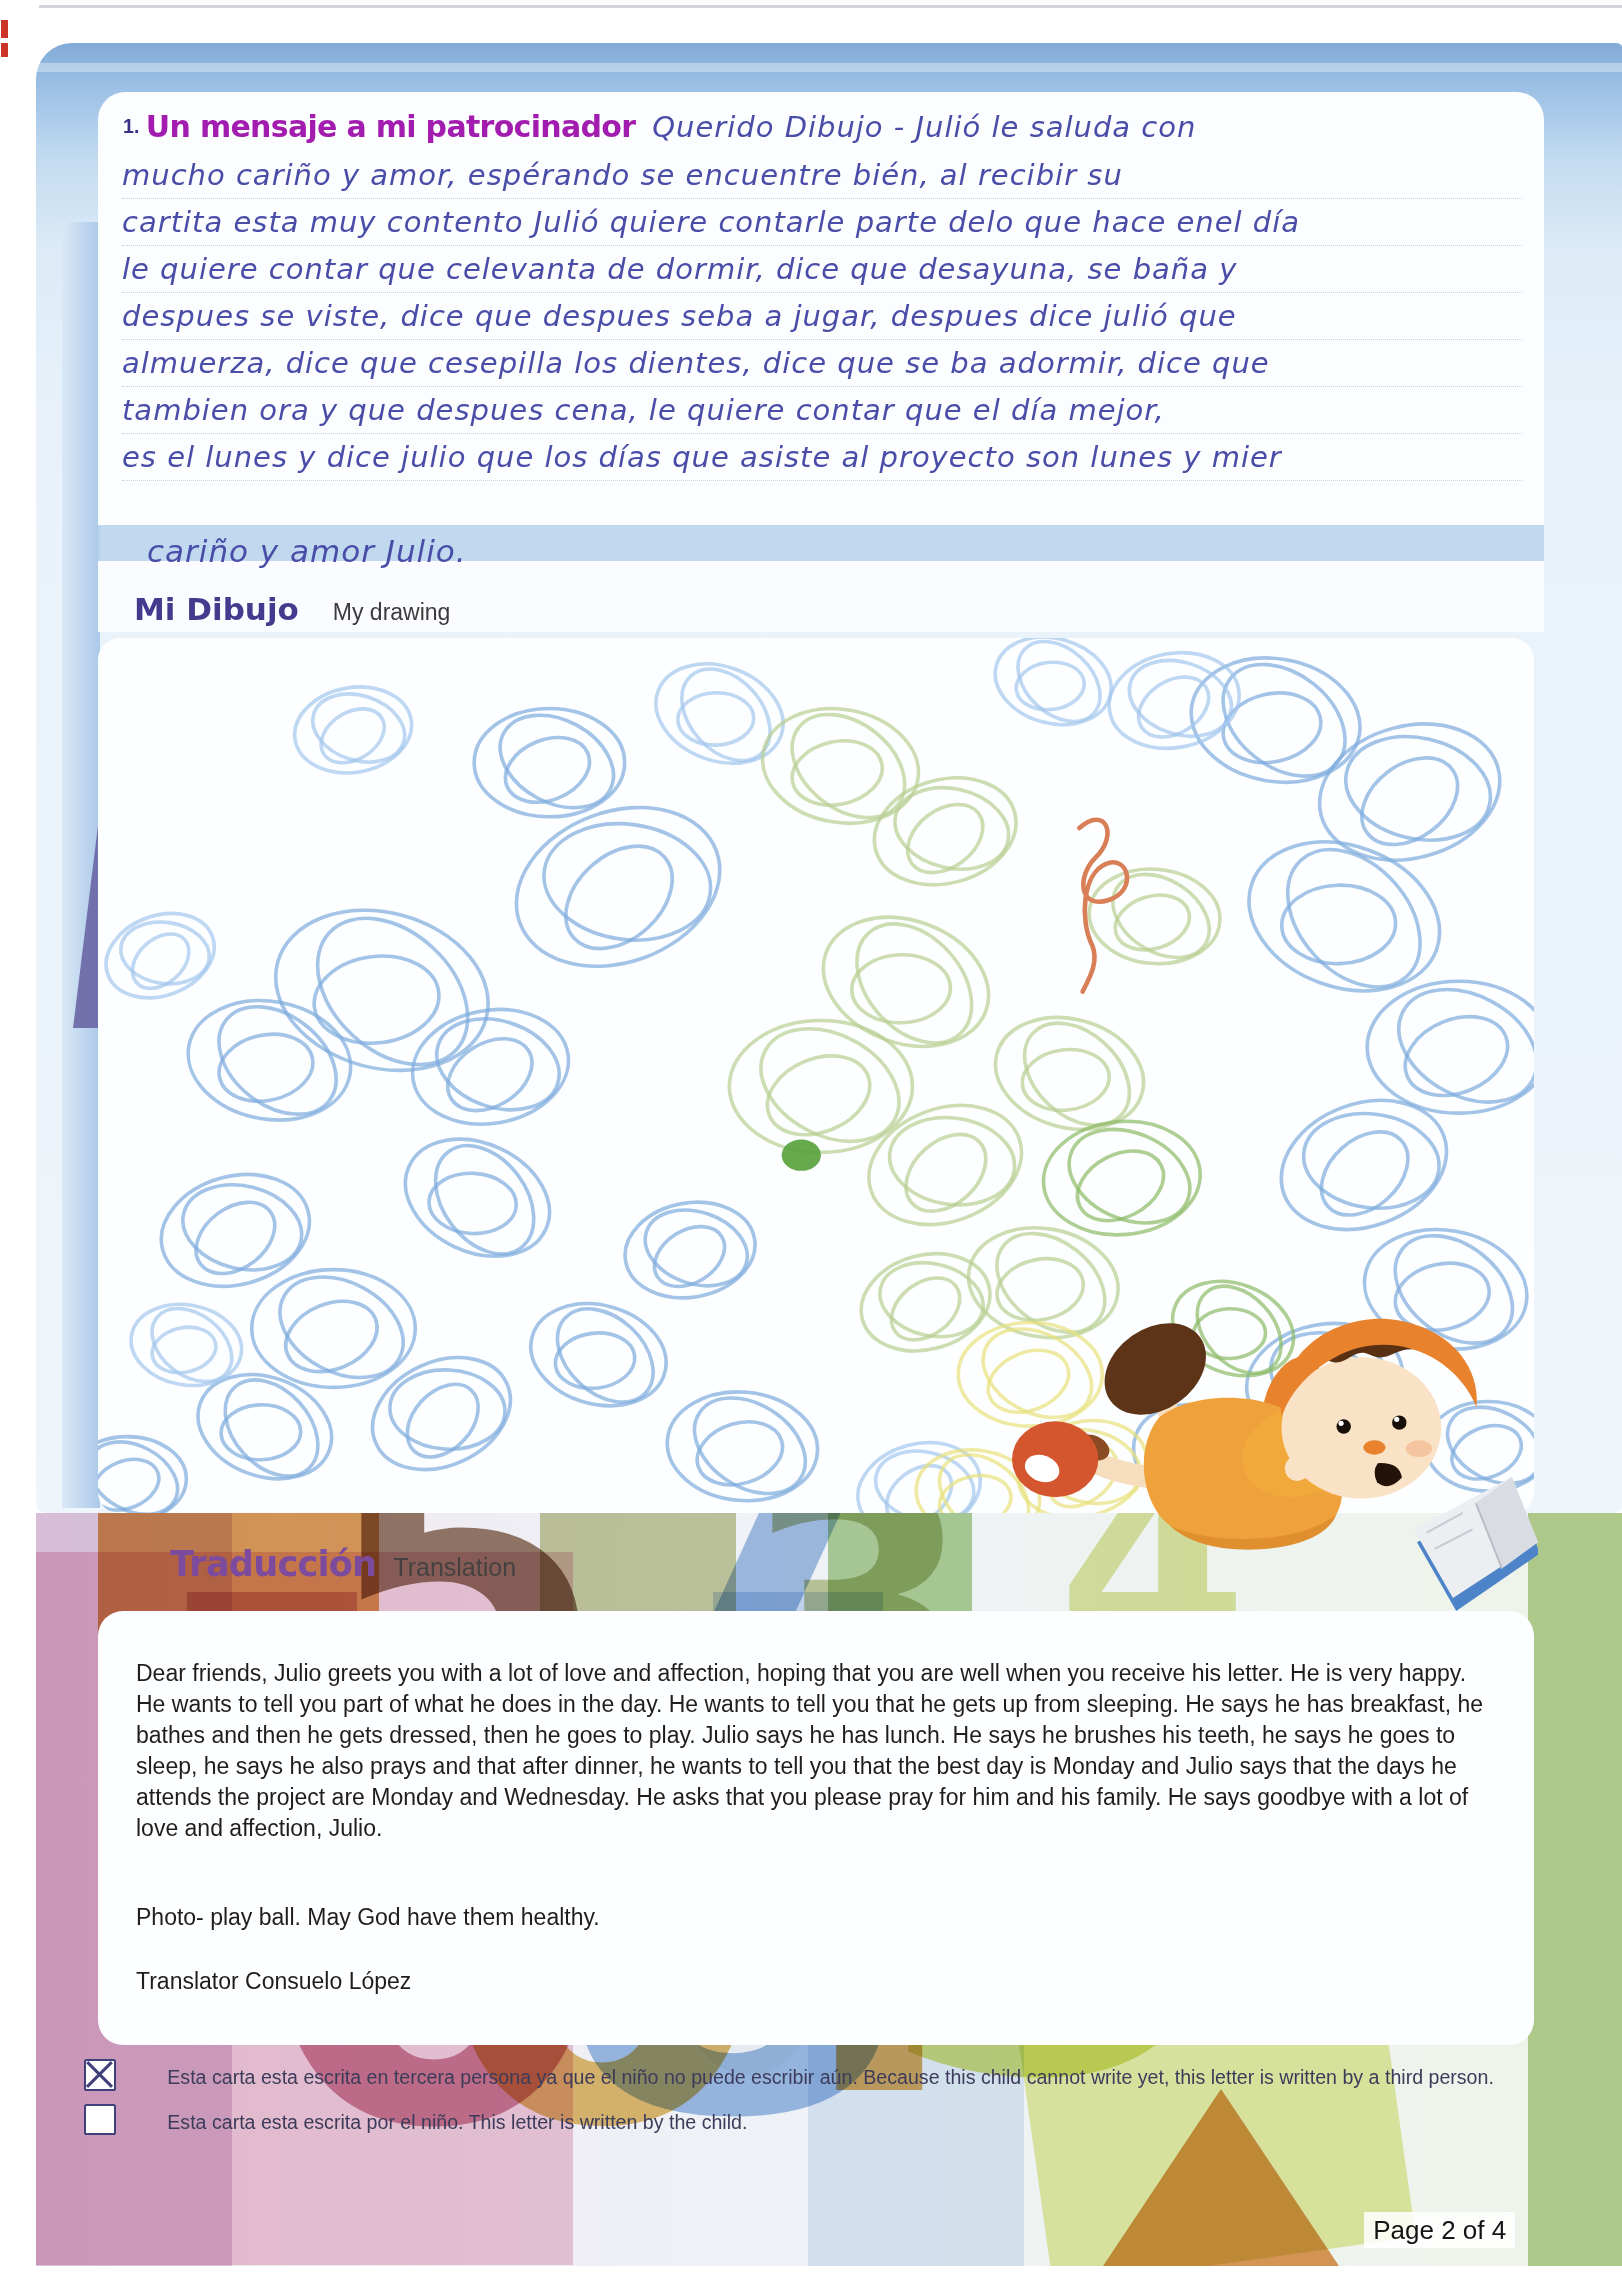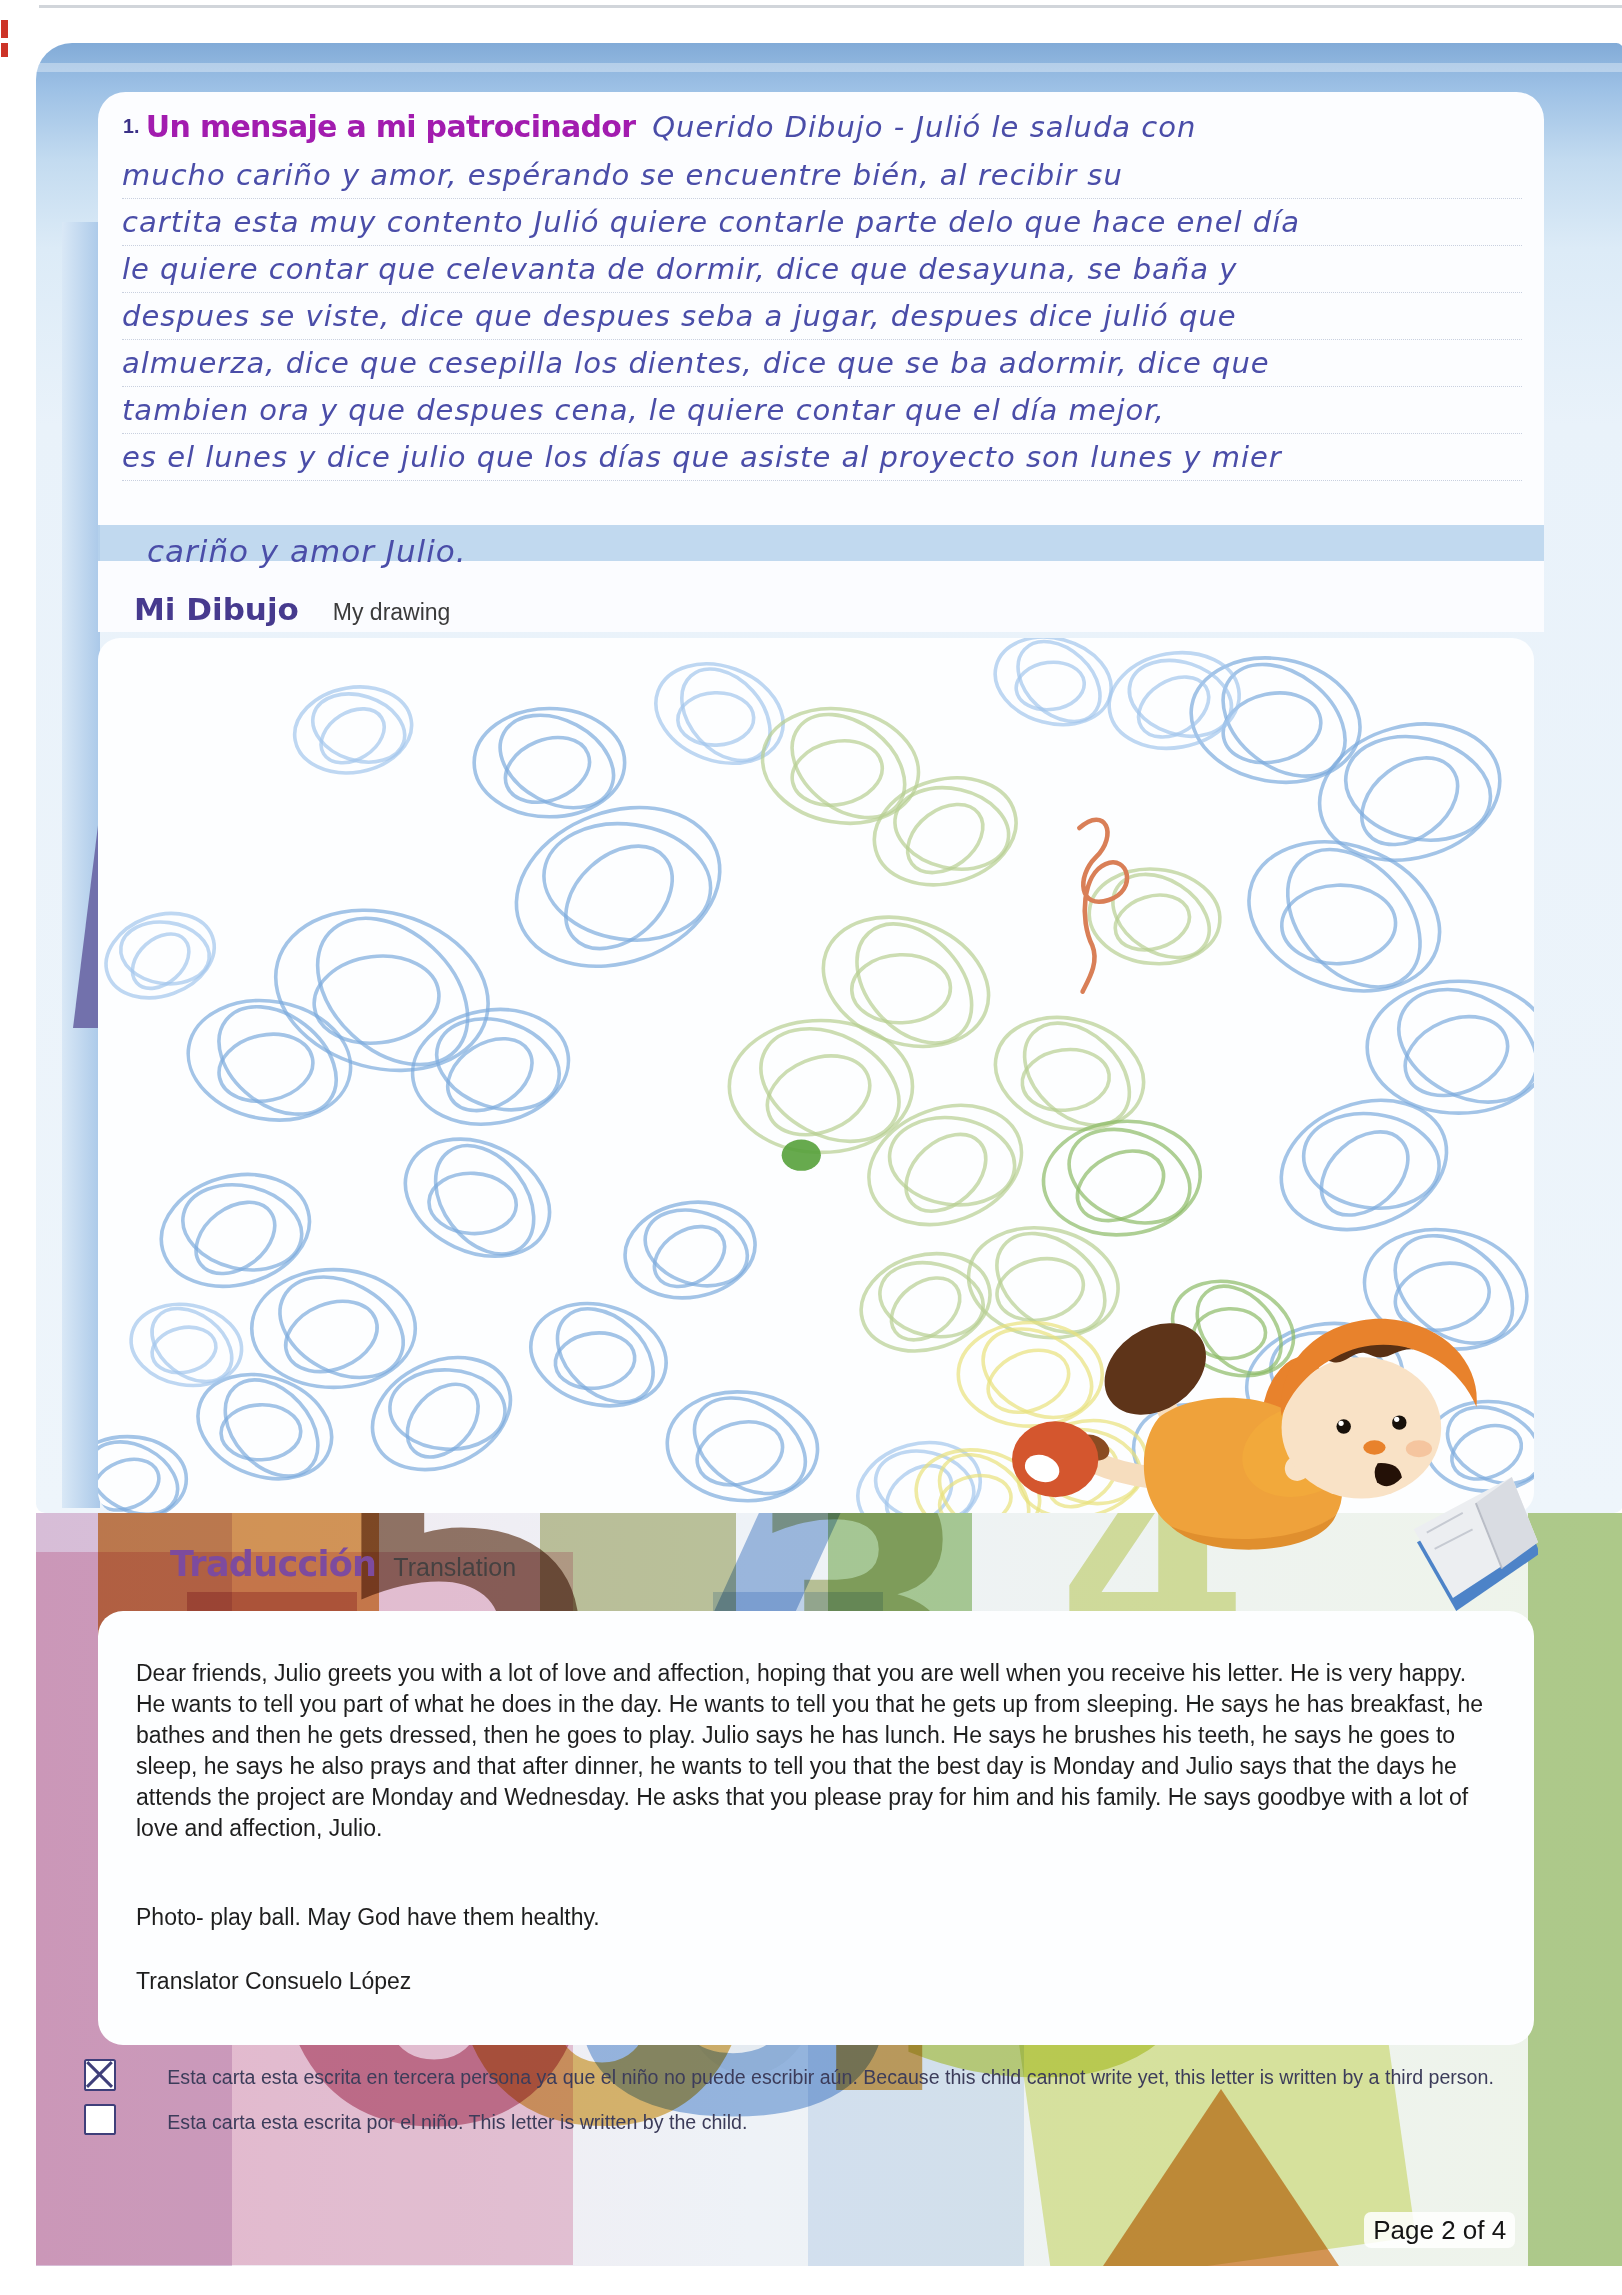--- a/index.html
+++ b/index.html
@@ -73,21 +73,21 @@
   .cb{flex:0 0 auto;width:27.5px;height:27.5px;border:2.6px solid #3f3f7a;background:#fff;border-radius:2.6px;
      position:relative;margin-right:11.8px;}
   .cb.checked::before,.cb.checked::after{content:"";position:absolute;left:-3.9px;top:11.8px;width:35px;height:3.3px;
      background:#3f3f7a;}
   .cb.checked::before{transform:rotate(45deg);}
   .cb.checked::after{transform:rotate(-45deg);}
   .cb-label{font-size:19.6px;color:#3c3c5a;line-height:1.35;padding-top:1.3px;}
 
   
   .page-num{position:absolute;left:1364px;top:2212px;z-index:6;font-size:26px;color:#141414;
-    background:rgba(255,255,255,.85);padding:2.6px 9.2px;border-radius:7px;}
+    background:rgba(255,255,255,.85);padding:2.6px 9.2px;}
 </style>
 </head>
 <body>
 
 <div class="page">
 
   <div class="top-rule"></div>
   <div class="scan-mark" style="top:19.6px;height:18.3px;"></div>
   <div class="scan-mark" style="top:43px;height:14.4px;"></div>
 

